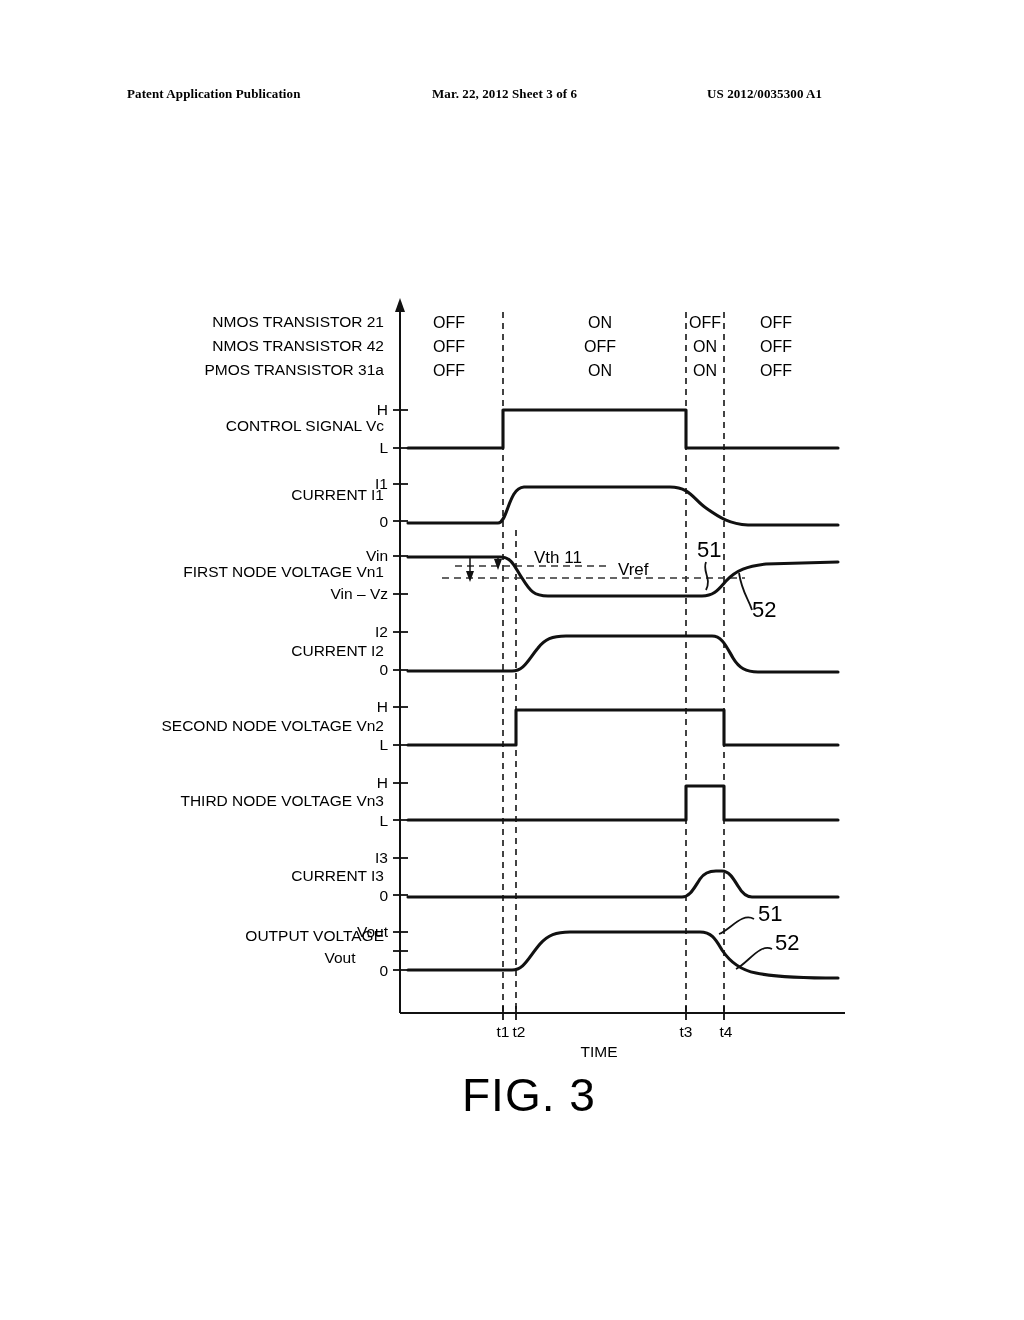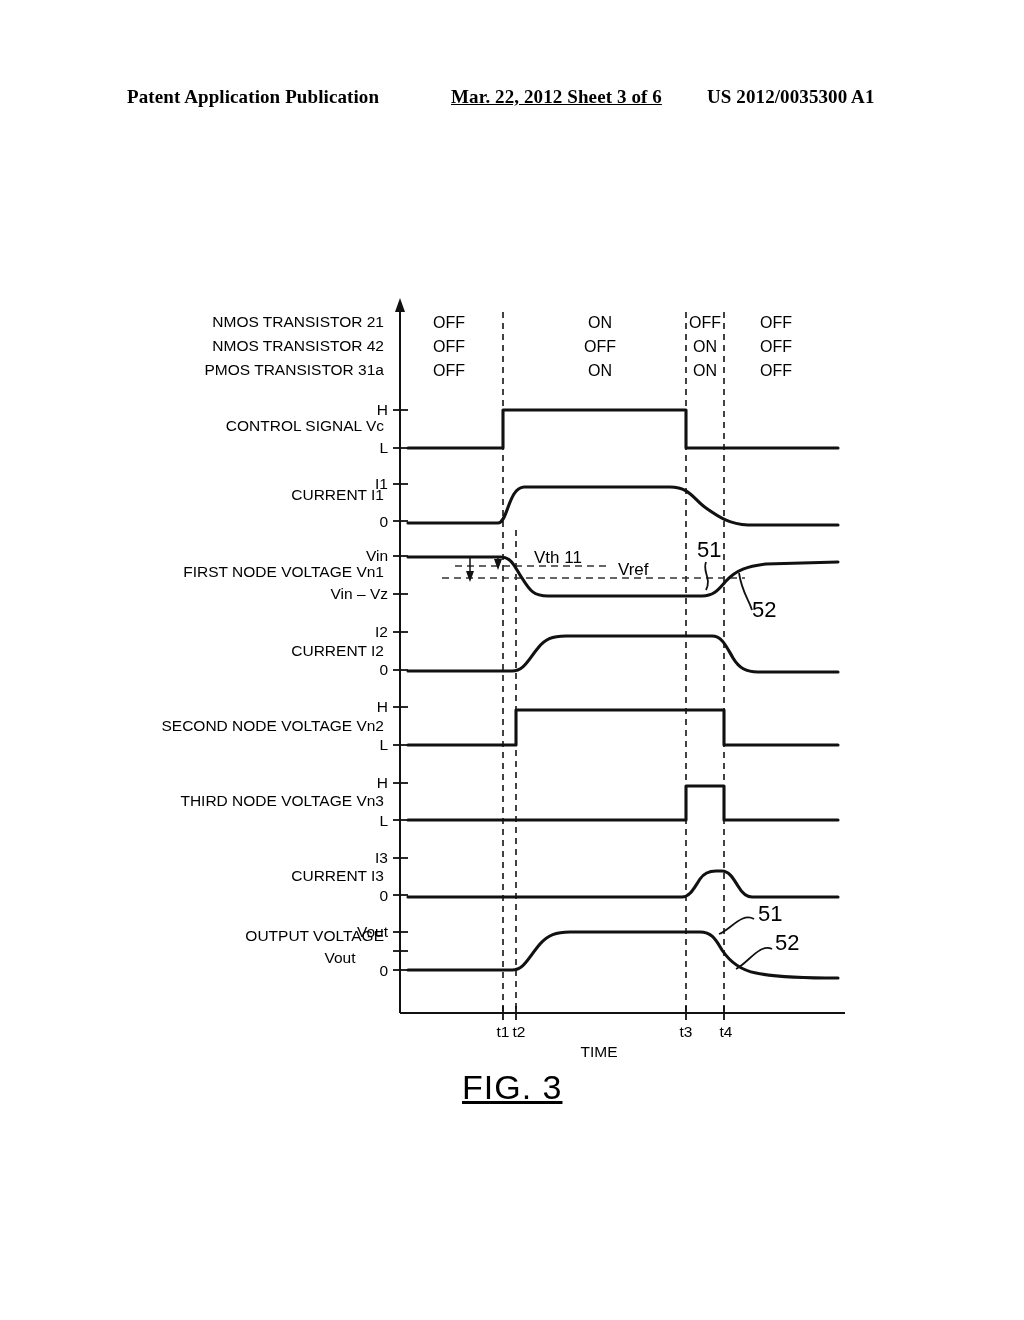--- a/index.html
+++ b/index.html
@@ -18,35 +18,34 @@
 
   
   #page-header {
     position: absolute;
     top: 86px;
     left: 0;
     width: 1024px;
     height: 26px;
     font-family: "Liberation Serif", serif;
     font-weight: bold;
-    font-size: 19px;
+    font-size: 13px;
     letter-spacing: 0.1px;
   }
   #page-header .hdr-left {
     position: absolute;
     left: 127px;
     top: 0;
     white-space: nowrap;
   }
   #page-header .hdr-mid {
     position: absolute;
-    left: 451px;
+    left: 432px;
     top: 0;
     white-space: nowrap;
-    text-decoration: underline;
   }
   #page-header .hdr-right {
     position: absolute;
     left: 707px;
     top: 0;
     white-space: nowrap;
   }
 
   
   #figure {
@@ -57,24 +56,23 @@
     height: 1320px;
   }
   #figure svg {
     display: block;
   }
 
   .fig-caption {
     position: absolute;
     left: 462px;
     top: 1068px;
-    font-size: 34px;
+    font-size: 46px;
     letter-spacing: 1px;
     font-family: "Liberation Sans", sans-serif;
-    text-decoration: underline;
   }
 
   
   text {
     font-family: "Liberation Sans", sans-serif;
     fill: #000000;
   }
   .lbl-row {
     font-size: 15.5px;
   }

